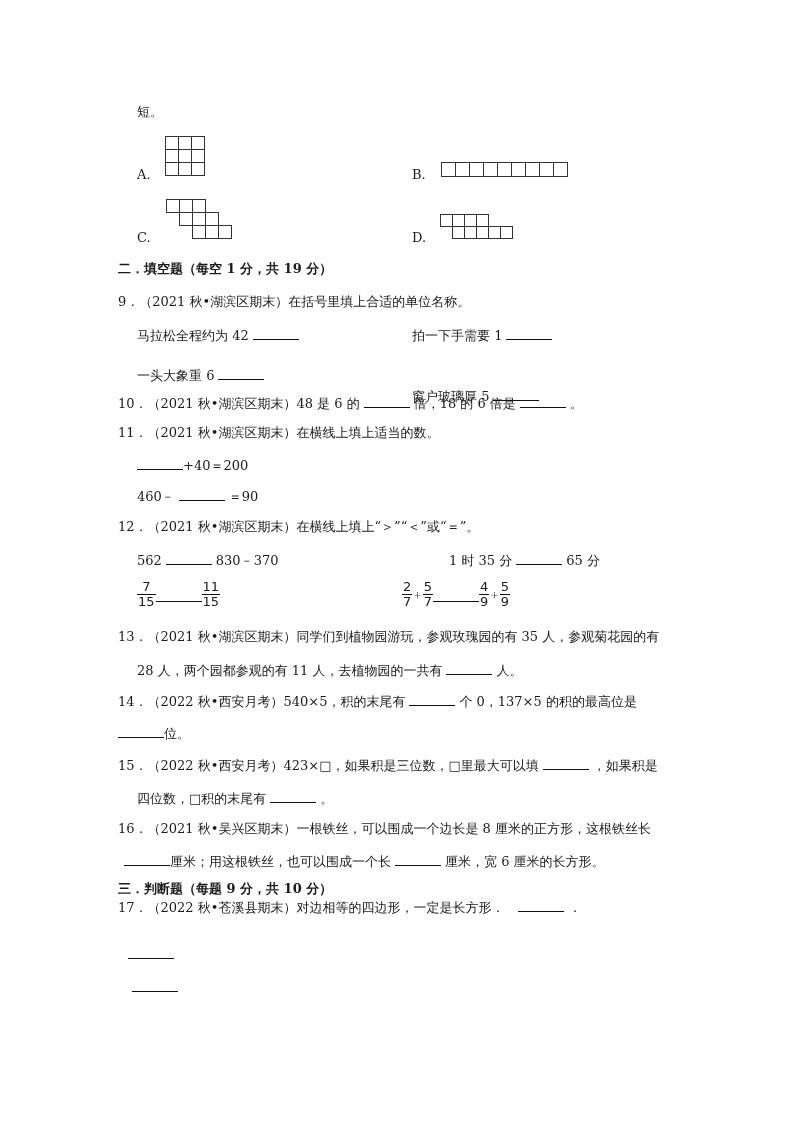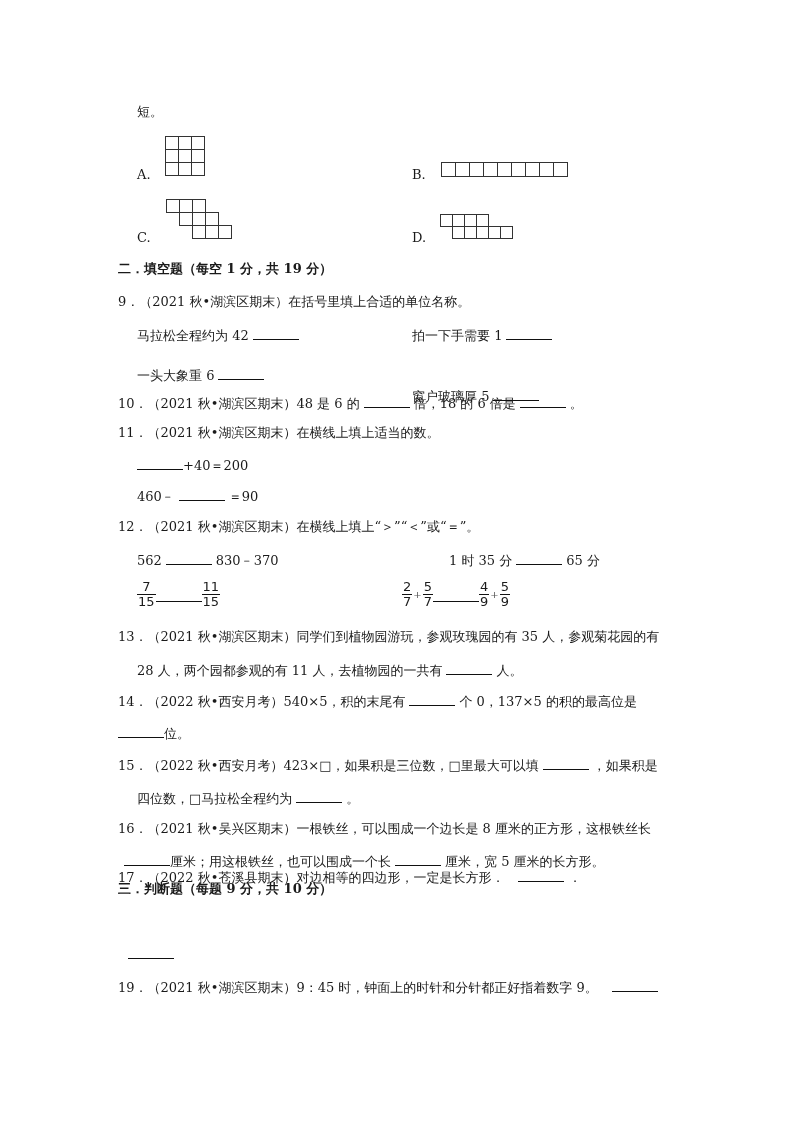--- a/index.html
+++ b/index.html
@@ -140,33 +140,33 @@
   <span>14．（2022 秋•西安月考）540×5，积的末尾有</span><span class="blank"></span><span>个 0，137×5 的积的最高位是</span>
 </div>
 <div class="abs" style="left:118px;top:725px;">
   <span class="blank tight"></span><span>位。</span>
 </div>
 
 <div class="abs" style="left:118px;top:757px;text-align:right;">
   <span>15．（2022 秋•西安月考）423×□，如果积是三位数，□里最大可以填</span><span class="blank"></span><span>，如果积是</span>
 </div>
 <div class="abs" style="left:137px;top:790px;">
-  <span>四位数，□马拉松全程约为</span><span class="blank"></span><span>。</span>
+  <span>四位数，□积的末尾有</span><span class="blank"></span><span>。</span>
 </div>
 
 <div class="abs" style="left:118px;top:821px;">16．（2021 秋•吴兴区期末）一根铁丝，可以围成一个边长是 8 厘米的正方形，这根铁丝长</div>
 <div class="abs" style="left:124px;top:853px;">
-  <span class="blank tight"></span><span>厘米；用这根铁丝，也可以围成一个长</span><span class="blank"></span><span>厘米，宽 5 厘米的长方形。</span>
+  <span class="blank tight"></span><span>厘米；用这根铁丝，也可以围成一个长</span><span class="blank"></span><span>厘米，宽 6 厘米的长方形。</span>
 </div>
 
 <div class="abs bold" style="left:118px;top:881px;">三．判断题（每题 9 分，共 10 分）</div>
 
-<div class="abs" style="left:118px;top:869px;text-align:right;">
+<div class="abs" style="left:118px;top:899px;text-align:right;">
   <span>17．（2022 秋•苍溪县期末）对边相等的四边形，一定是长方形．</span><span class="blank" style="margin-left:14px;"></span><span>．</span>
 </div>
 
 <div class="abs" style="left:118px;top:946px;">
   <span class="blank" style="margin-left:10px;"></span>
 </div>
 
 <div class="abs" style="left:118px;top:979px;">
-  <span>19．（2021 秋•湖滨区期末）9：45 时，钟面上的时针和分针都正好指着数字 9。</span><span class="blank" style="margin-left:14px;"></span>
+  <span class="blank" style="margin-left:14px;"></span>
 </div>
 
 </body></html>

